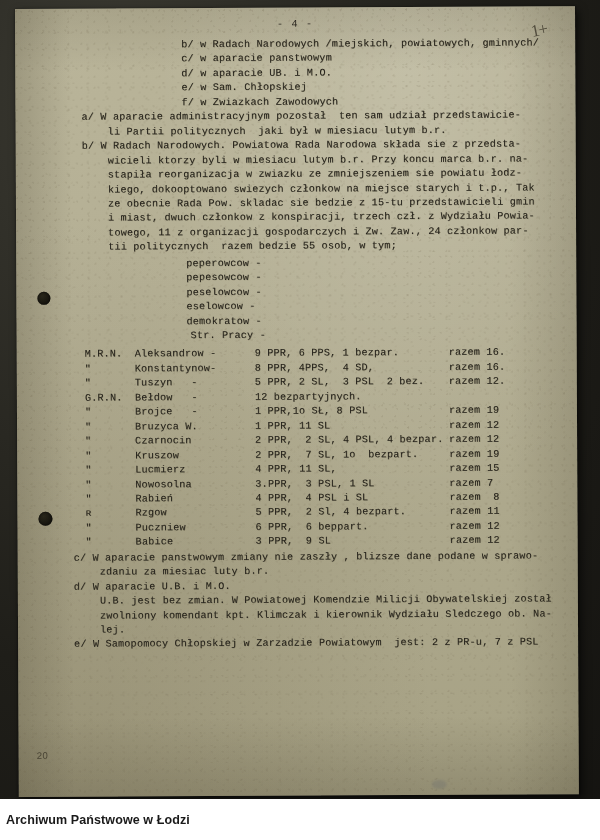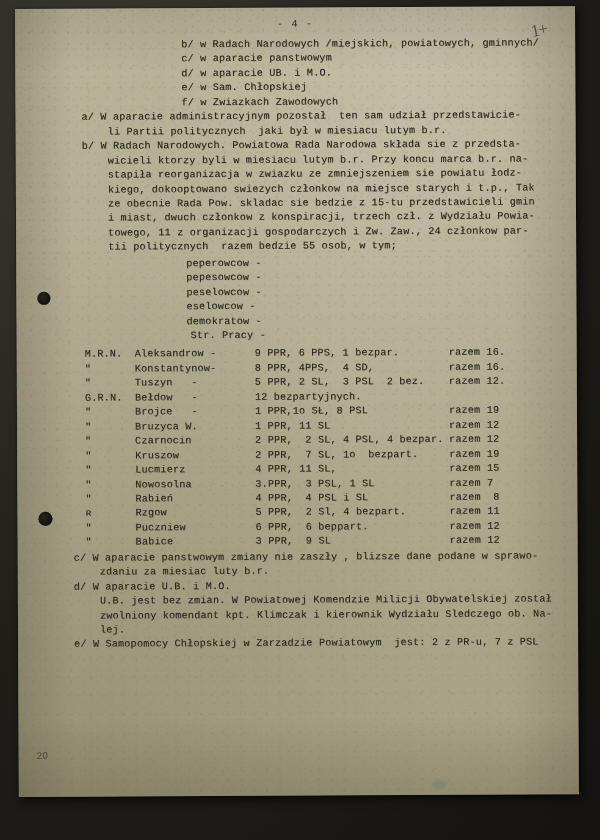--- a/index.html
+++ b/index.html
@@ -174,13 +174,16 @@
       <div id="intro-lines"><div class="ln" style="left: 166px; top: 30px;">b/ w Radach Narodowych /miejskich, powiatowych, gminnych/</div><div class="ln" style="left: 166px; top: 44.45px;">c/ w aparacie panstwowym</div><div class="ln" style="left: 166px; top: 58.9px;">d/ w aparacie UB. i M.O.</div><div class="ln" style="left: 166px; top: 73.35px;">e/ w Sam. Chłopskiej</div><div class="ln" style="left: 166px; top: 87.8px;">f/ w Zwiazkach Zawodowych</div><div class="ln" style="left: 66px; top: 102.25px;">a/ W aparacie administracyjnym pozostał  ten sam udział przedstawicie-</div><div class="ln" style="left: 92px; top: 116.7px;">li Partii politycznych  jaki był w miesiacu lutym b.r.</div><div class="ln" style="left: 66px; top: 131.15px;">b/ W Radach Narodowych. Powiatowa Rada Narodowa składa sie z przedsta-</div><div class="ln" style="left: 92px; top: 145.6px;">wicieli ktorzy byli w miesiacu lutym b.r. Przy koncu marca b.r. na-</div><div class="ln" style="left: 92px; top: 160.05px;">stapiła reorganizacja w zwiazku ze zmniejszeniem sie powiatu łodz-</div><div class="ln" style="left: 92px; top: 174.5px;">kiego, dokooptowano swiezych członkow na miejsce starych i t.p., Tak</div><div class="ln" style="left: 92px; top: 188.95px;">ze obecnie Rada Pow. skladac sie bedzie z 15-tu przedstawicieli gmin</div><div class="ln" style="left: 92px; top: 203.4px;">i miast, dwuch członkow z konspiracji, trzech czł. z Wydziału Powia-</div><div class="ln" style="left: 92px; top: 217.85px;">towego, 11 z organizacji gospodarczych i Zw. Zaw., 24 członkow par-</div><div class="ln" style="left: 92px; top: 232.3px;">tii politycznych  razem bedzie 55 osob, w tym;</div><div class="ln" style="left: 170px; top: 248.75px;">peperowcow -</div><div class="ln" style="left: 170px; top: 263.2px;">pepesowcow -</div><div class="ln" style="left: 170px; top: 277.65px;">peselowcow -</div><div class="ln" style="left: 170px; top: 292.1px;">eselowcow -</div><div class="ln" style="left: 170px; top: 306.55px;">demokratow -</div><div class="ln" style="left: 174px; top: 321px;">Str. Pracy -</div></div>
       <div id="table-lines"><div><div class="ln" style="left: 68px; top: 339.45px;">M.R.N.</div><div class="ln" style="left: 118px; top: 339.45px;">Aleksandrow -</div><div class="ln" style="left: 238px; top: 339.45px;">9 PPR, 6 PPS, 1 bezpar.</div><div class="ln" style="left: 432px; top: 339.45px;">razem 16.</div></div><div><div class="ln" style="left: 68px; top: 353.9px;">"</div><div class="ln" style="left: 118px; top: 353.9px;">Konstantynow-</div><div class="ln" style="left: 238px; top: 353.9px;">8 PPR, 4PPS,  4 SD,</div><div class="ln" style="left: 432px; top: 353.9px;">razem 16.</div></div><div><div class="ln" style="left: 68px; top: 368.35px;">"</div><div class="ln" style="left: 118px; top: 368.35px;">Tuszyn   -</div><div class="ln" style="left: 238px; top: 368.35px;">5 PPR, 2 SL,  3 PSL  2 bez.</div><div class="ln" style="left: 432px; top: 368.35px;">razem 12.</div></div><div><div class="ln" style="left: 68px; top: 382.8px;">G.R.N.</div><div class="ln" style="left: 118px; top: 382.8px;">Bełdow   -</div><div class="ln" style="left: 238px; top: 382.8px;">12 bezpartyjnych.</div></div><div><div class="ln" style="left: 68px; top: 397.25px;">"</div><div class="ln" style="left: 118px; top: 397.25px;">Brojce   -</div><div class="ln" style="left: 238px; top: 397.25px;">1 PPR,1o SŁ, 8 PSL</div><div class="ln" style="left: 432px; top: 397.25px;">razem 19</div></div><div><div class="ln" style="left: 68px; top: 411.7px;">"</div><div class="ln" style="left: 118px; top: 411.7px;">Bruzyca W.</div><div class="ln" style="left: 238px; top: 411.7px;">1 PPR, 11 SL</div><div class="ln" style="left: 432px; top: 411.7px;">razem 12</div></div><div><div class="ln" style="left: 68px; top: 426.15px;">"</div><div class="ln" style="left: 118px; top: 426.15px;">Czarnocin</div><div class="ln" style="left: 238px; top: 426.15px;">2 PPR,  2 SL, 4 PSL, 4 bezpar.</div><div class="ln" style="left: 432px; top: 426.15px;">razem 12</div></div><div><div class="ln" style="left: 68px; top: 440.6px;">"</div><div class="ln" style="left: 118px; top: 440.6px;">Kruszow</div><div class="ln" style="left: 238px; top: 440.6px;">2 PPR,  7 SL, 1o  bezpart.</div><div class="ln" style="left: 432px; top: 440.6px;">razem 19</div></div><div><div class="ln" style="left: 68px; top: 455.05px;">"</div><div class="ln" style="left: 118px; top: 455.05px;">Lucmierz</div><div class="ln" style="left: 238px; top: 455.05px;">4 PPR, 11 SL,</div><div class="ln" style="left: 432px; top: 455.05px;">razem 15</div></div><div><div class="ln" style="left: 68px; top: 469.5px;">"</div><div class="ln" style="left: 118px; top: 469.5px;">Nowosolna</div><div class="ln" style="left: 238px; top: 469.5px;">3.PPR,  3 PSL, 1 SL</div><div class="ln" style="left: 432px; top: 469.5px;">razem 7</div></div><div><div class="ln" style="left: 68px; top: 483.95px;">"</div><div class="ln" style="left: 118px; top: 483.95px;">Rabień</div><div class="ln" style="left: 238px; top: 483.95px;">4 PPR,  4 PSL i SL</div><div class="ln" style="left: 432px; top: 483.95px;">razem  8</div></div><div><div class="ln" style="left: 68px; top: 498.4px;">ʀ</div><div class="ln" style="left: 118px; top: 498.4px;">Rzgow</div><div class="ln" style="left: 238px; top: 498.4px;">5 PPR,  2 Sl, 4 bezpart.</div><div class="ln" style="left: 432px; top: 498.4px;">razem 11</div></div><div><div class="ln" style="left: 68px; top: 512.85px;">"</div><div class="ln" style="left: 118px; top: 512.85px;">Puczniew</div><div class="ln" style="left: 238px; top: 512.85px;">6 PPR,  6 beppart.</div><div class="ln" style="left: 432px; top: 512.85px;">razem 12</div></div><div><div class="ln" style="left: 68px; top: 527.3px;">"</div><div class="ln" style="left: 118px; top: 527.3px;">Babice</div><div class="ln" style="left: 238px; top: 527.3px;">3 PPR,  9 SL</div><div class="ln" style="left: 432px; top: 527.3px;">razem 12</div></div></div>
       <div id="closing-lines"><div class="ln" style="left: 56px; top: 542.75px;">c/ W aparacie panstwowym zmiany nie zaszły , blizsze dane podane w sprawo-</div><div class="ln" style="left: 82px; top: 557.2px;">zdaniu za miesiac luty b.r.</div><div class="ln" style="left: 56px; top: 571.65px;">d/ W aparacie U.B. i M.O.</div><div class="ln" style="left: 82px; top: 586.1px;">U.B. jest bez zmian. W Powiatowej Komendzie Milicji Obywatelskiej został</div><div class="ln" style="left: 82px; top: 600.55px;">zwolniony komendant kpt. Klimczak i kierownik Wydziału Sledczego ob. Na-</div><div class="ln" style="left: 82px; top: 615px;">lej.</div><div class="ln" style="left: 56px; top: 629.45px;">e/ W Samopomocy Chłopskiej w Zarzadzie Powiatowym  jest: 2 z PR-u, 7 z PSL</div></div>
     </div>
 
     <div id="folio">20</div>
     <div id="smudge"></div>
     <div id="vignette"></div>
   </div>
 
+  <div id="watermark">
+    <span id="watermark-text">Archiwum Państwowe w Łodzi</span>
+  </div>
 </div>
 
 </body></html>

